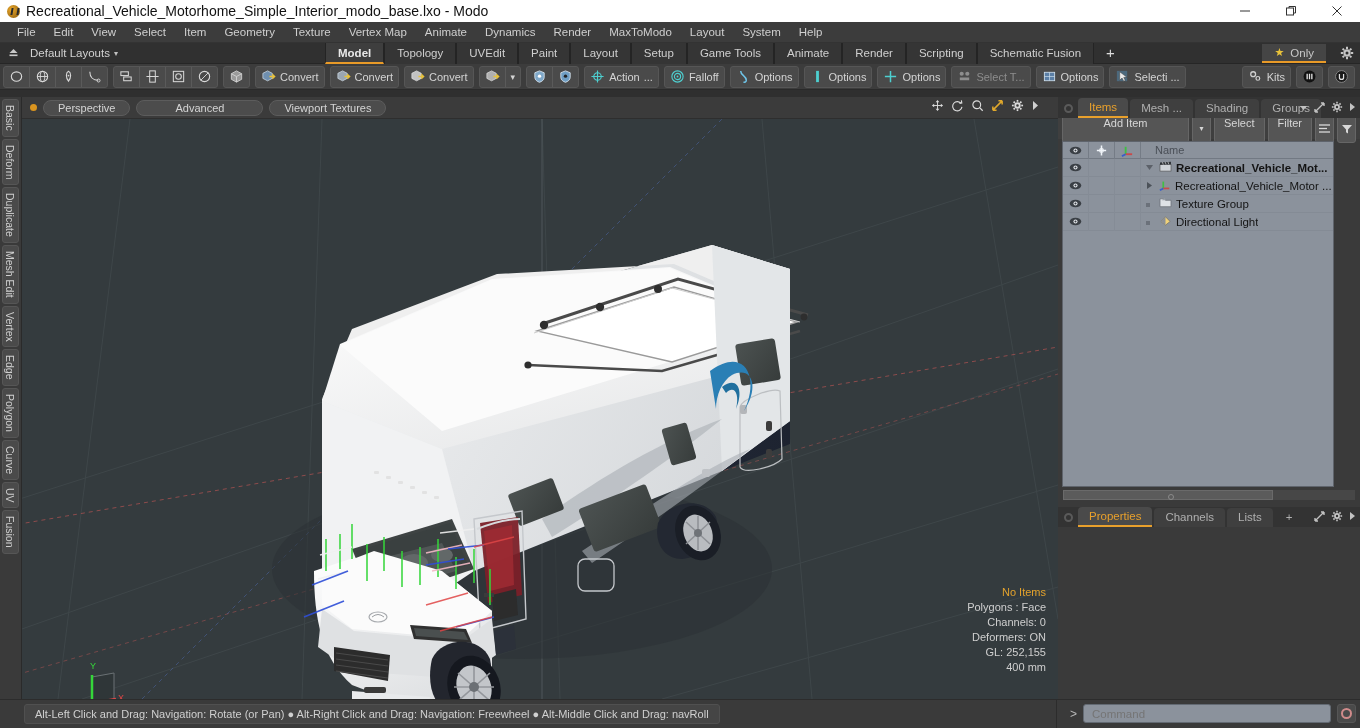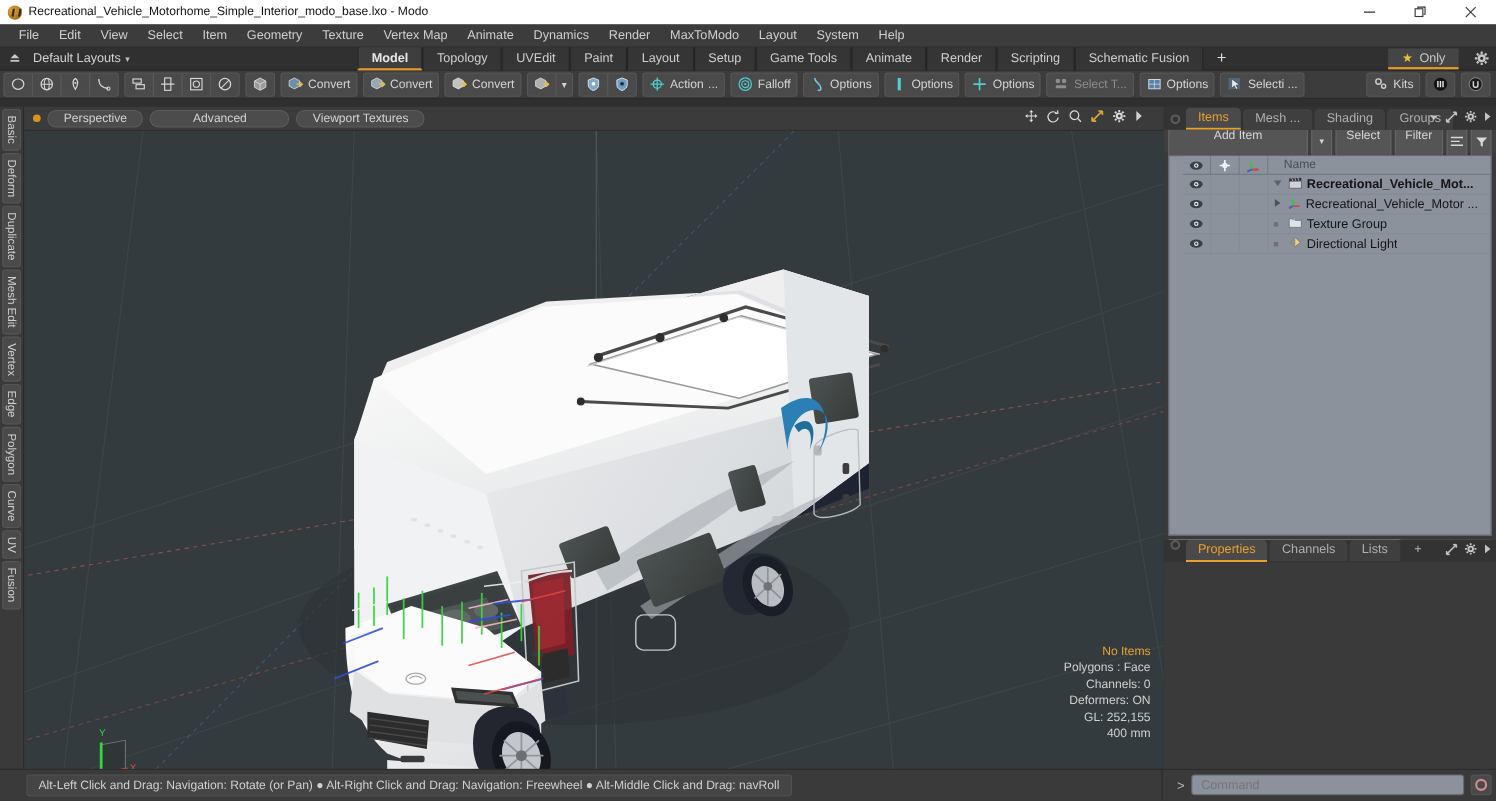--- a/index.html
+++ b/index.html
@@ -8,21 +8,21 @@
     background: #3a3a3a;
     font-family: "Liberation Sans", sans-serif;
     font-size: 11px; color: #c8c8c8;
     -webkit-font-smoothing: antialiased;
   }
   .app { position: relative; width: 1360px; height: 728px; background: #2f2f2f; }
 
   
   .titlebar {
     height: 22px; background: #ffffff; display: flex; align-items: center;
-    padding-left: 7px; color: #111; font-size: 11px; position: relative;
+    padding-left: 7px; color: #111; font-size: 14px; position: relative;
   }
   .title-icon {
     width: 13px; height: 13px; border-radius: 50%;
     background: radial-gradient(circle at 35% 35%, #e8a72c, #8a5a0a);
     margin-right: 6px; flex: 0 0 auto; position: relative;
   }
   .title-icon::after {
     content:""; position:absolute; left:4px; top:3px; width:4px; height:7px;
     border-left:2px solid #2b2b2b; border-right:2px solid #2b2b2b; transform:skewX(-10deg);
   }
@@ -139,22 +139,22 @@
   .rp-sub {
     height:21px; background:#3f3f3f; display:flex; align-items:center; gap:3px; padding:2px 4px;
   }
   .rbtn {
     background:#555; border:1px solid #666; border-radius:3px; height:28px; line-height:15px;
     font-size:11px; color:#d6d6d6; padding:0 9px; text-align:center; white-space:nowrap;
   }
   .rbtn.wide { flex:1 1 auto; }
   .rbtn.sq { padding:0; width:19px; display:flex; align-items:center; justify-content:center;}
   .itemtree {
-    position:absolute; left:4px; top:44px; width:294px; height:346px;
-    background:#8b929c; border:1px solid #5f646c; overflow:hidden;padding-left:12px;
+    position:absolute; left:4px; top:44px; width:272px; height:346px;
+    background:#8b929c; border:1px solid #5f646c; overflow:hidden;
   }
   .tree-head {
     height:17px; background:#8b929c; display:flex; align-items:center;
     border-bottom:1px solid #727983;
   }
   .th-col { width:26px; height:17px; display:flex; align-items:center; justify-content:center;
             border-right:1px solid #757c86; }
   .th-name { padding-left:14px; font-size:11px; color:#4a4f57; }
   .trow {
     height:18px; display:flex; align-items:center; border-bottom:1px solid #848b95;
@@ -167,22 +167,22 @@
   .eye { width:13px; height:9px; }
   .indent1 { padding-left:18px; }
   .scroll-h {
     position:absolute; left:4px; top:392px; width:294px; height:12px;
     background:#474747; border:1px solid #3a3a3a;
   }
   .scroll-h .thumb { width:72%; height:10px; background:#5b5b5b; border:1px solid #6a6a6a; position:relative;}
   .scroll-h .thumb::after{content:"";position:absolute;left:50%;top:3px;width:4px;height:4px;
                           border-radius:50%;border:1px solid #8a8a8a;}
   .props-tabrow {
-    position:absolute; left:0; top:394px; width:302px; height:20px; background:#333;
-    display:flex; padding-left:4px;
+    position:absolute; left:0; top:410px; width:302px; height:20px; background:#333;
+    display:flex; align-items:flex-end; padding-left:4px;
   }
   .props-body { position:absolute; left:0; top:430px; width:302px; height:172px; background:#3a3a3a; }
 
   
   .bottombar {
     position:absolute; left:0; top:699px; width:1360px; height:29px;
     background:#3a3a3a; border-top:1px solid #2c2c2c; display:flex; align-items:center;
   }
   .hintbox {
     margin-left:24px; height:20px; line-height:19px; flex:0 0 auto;

